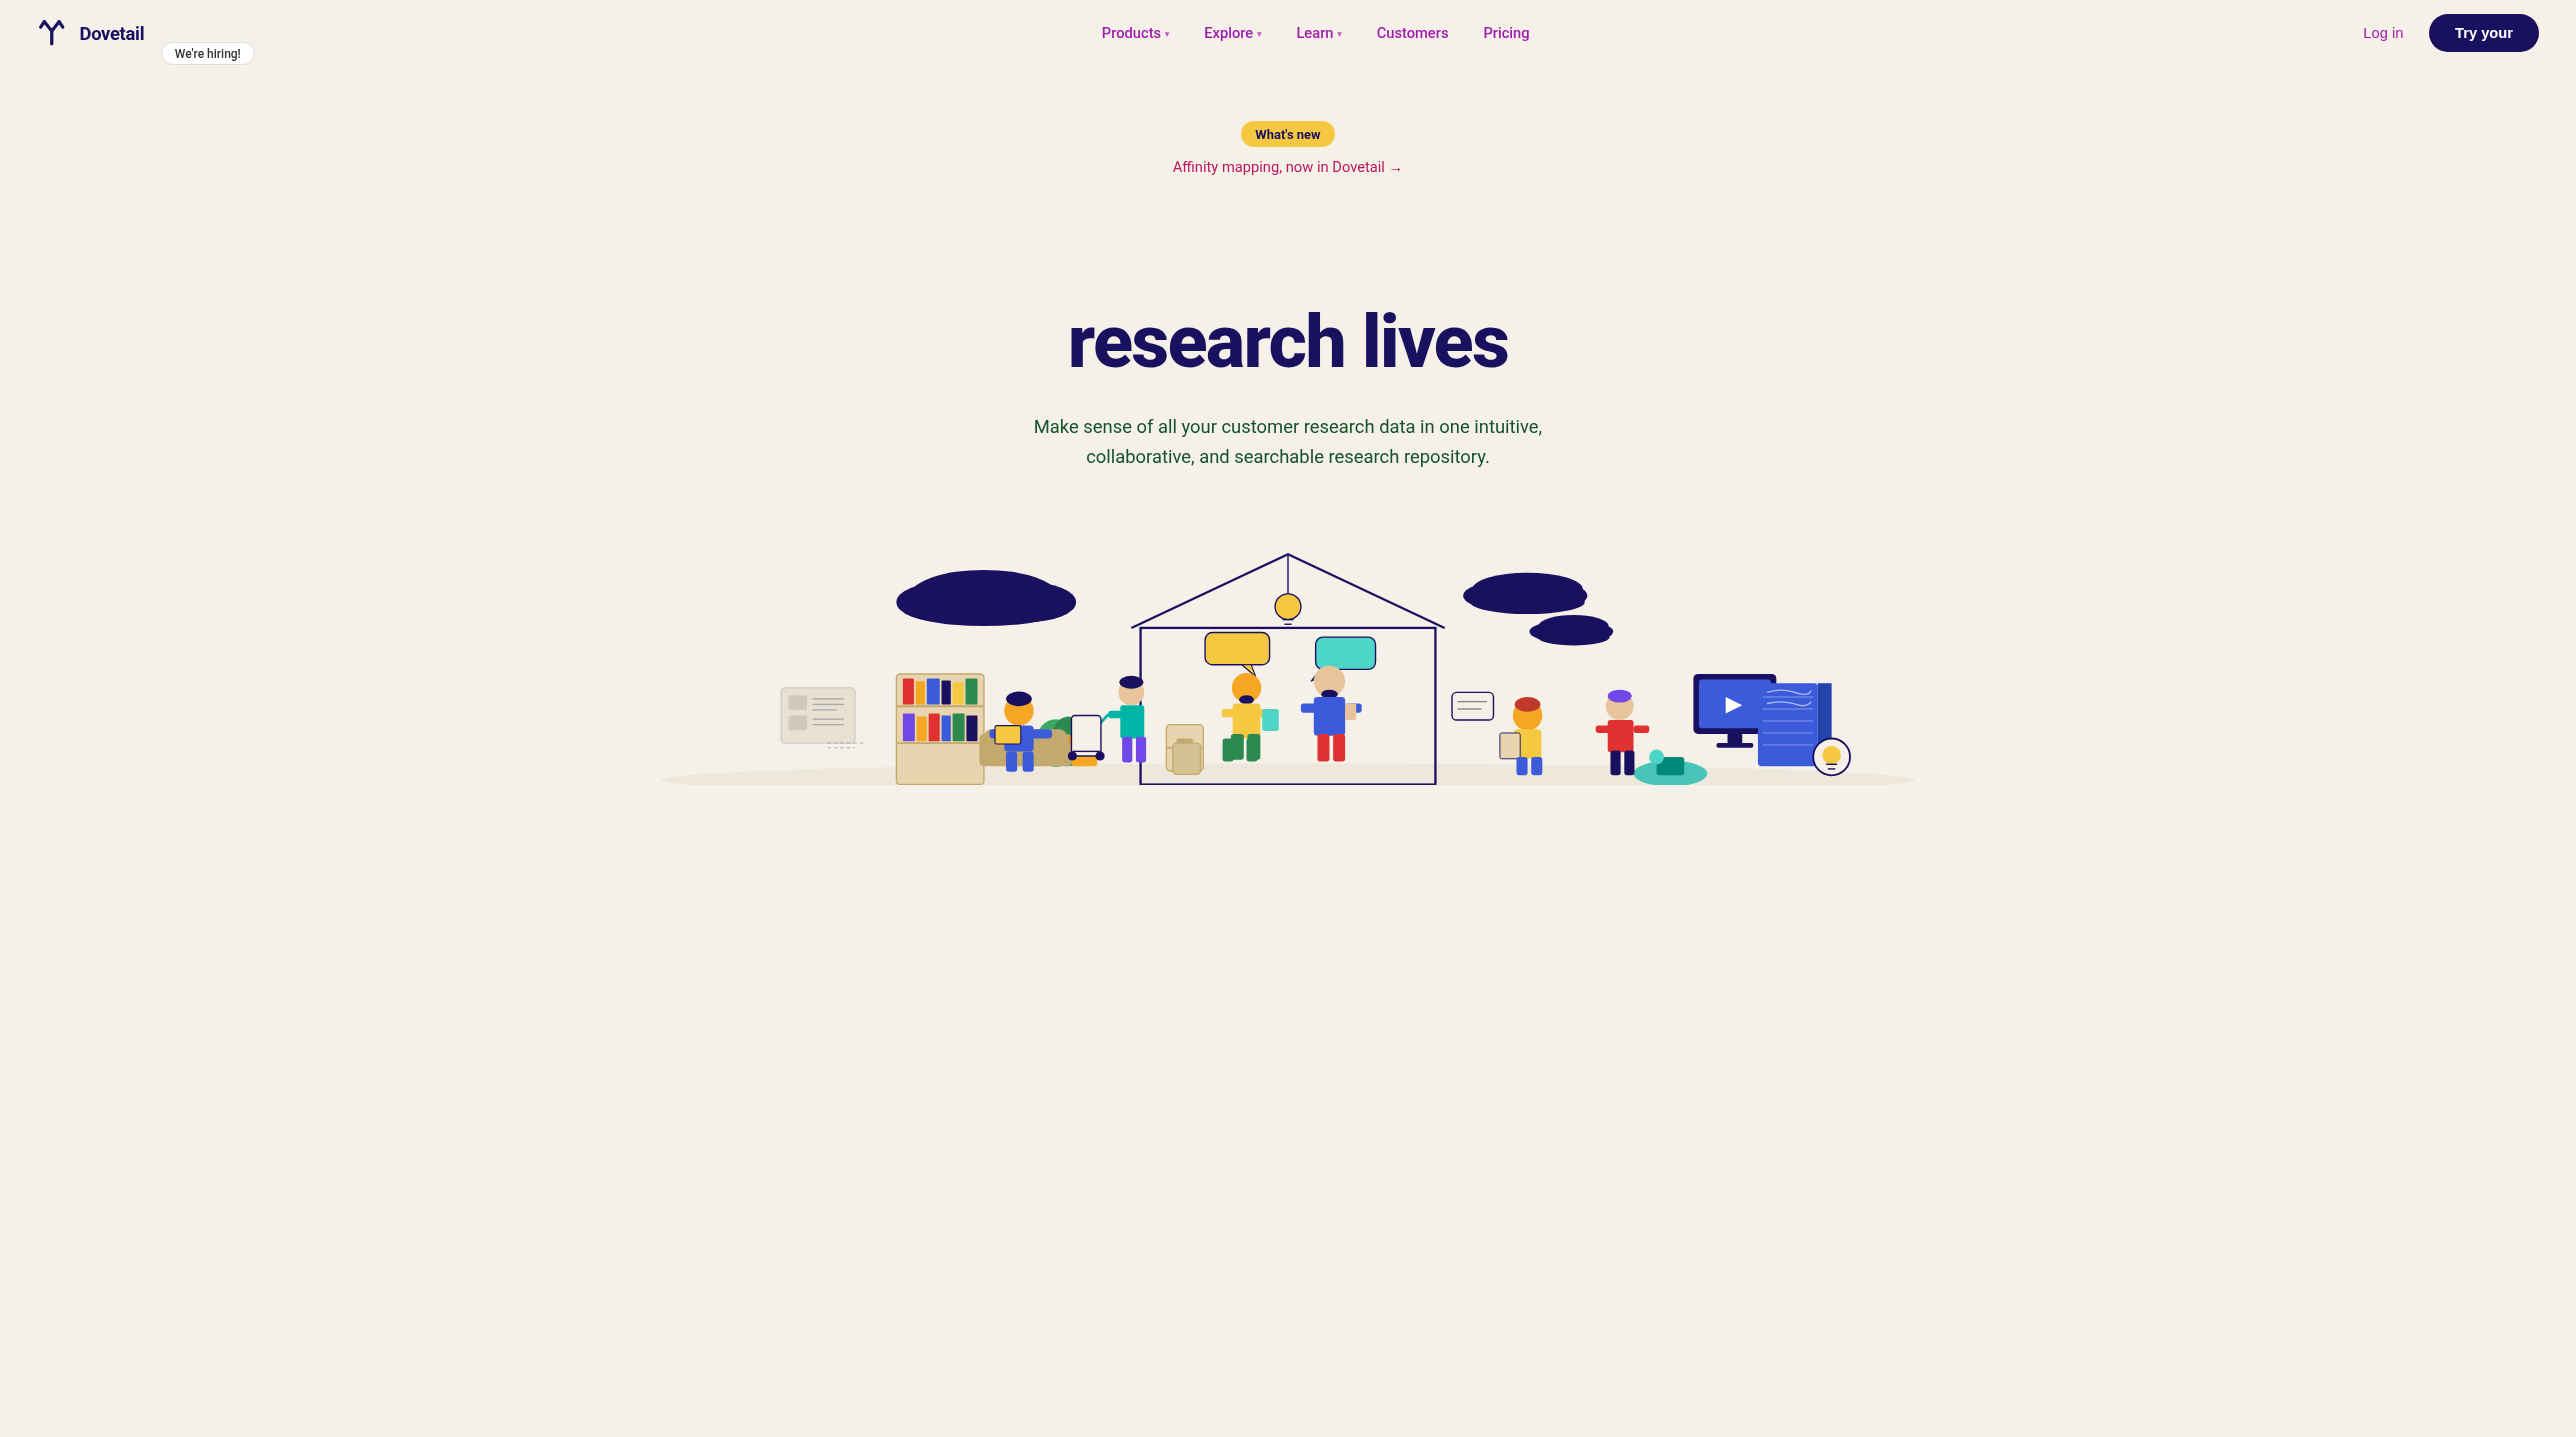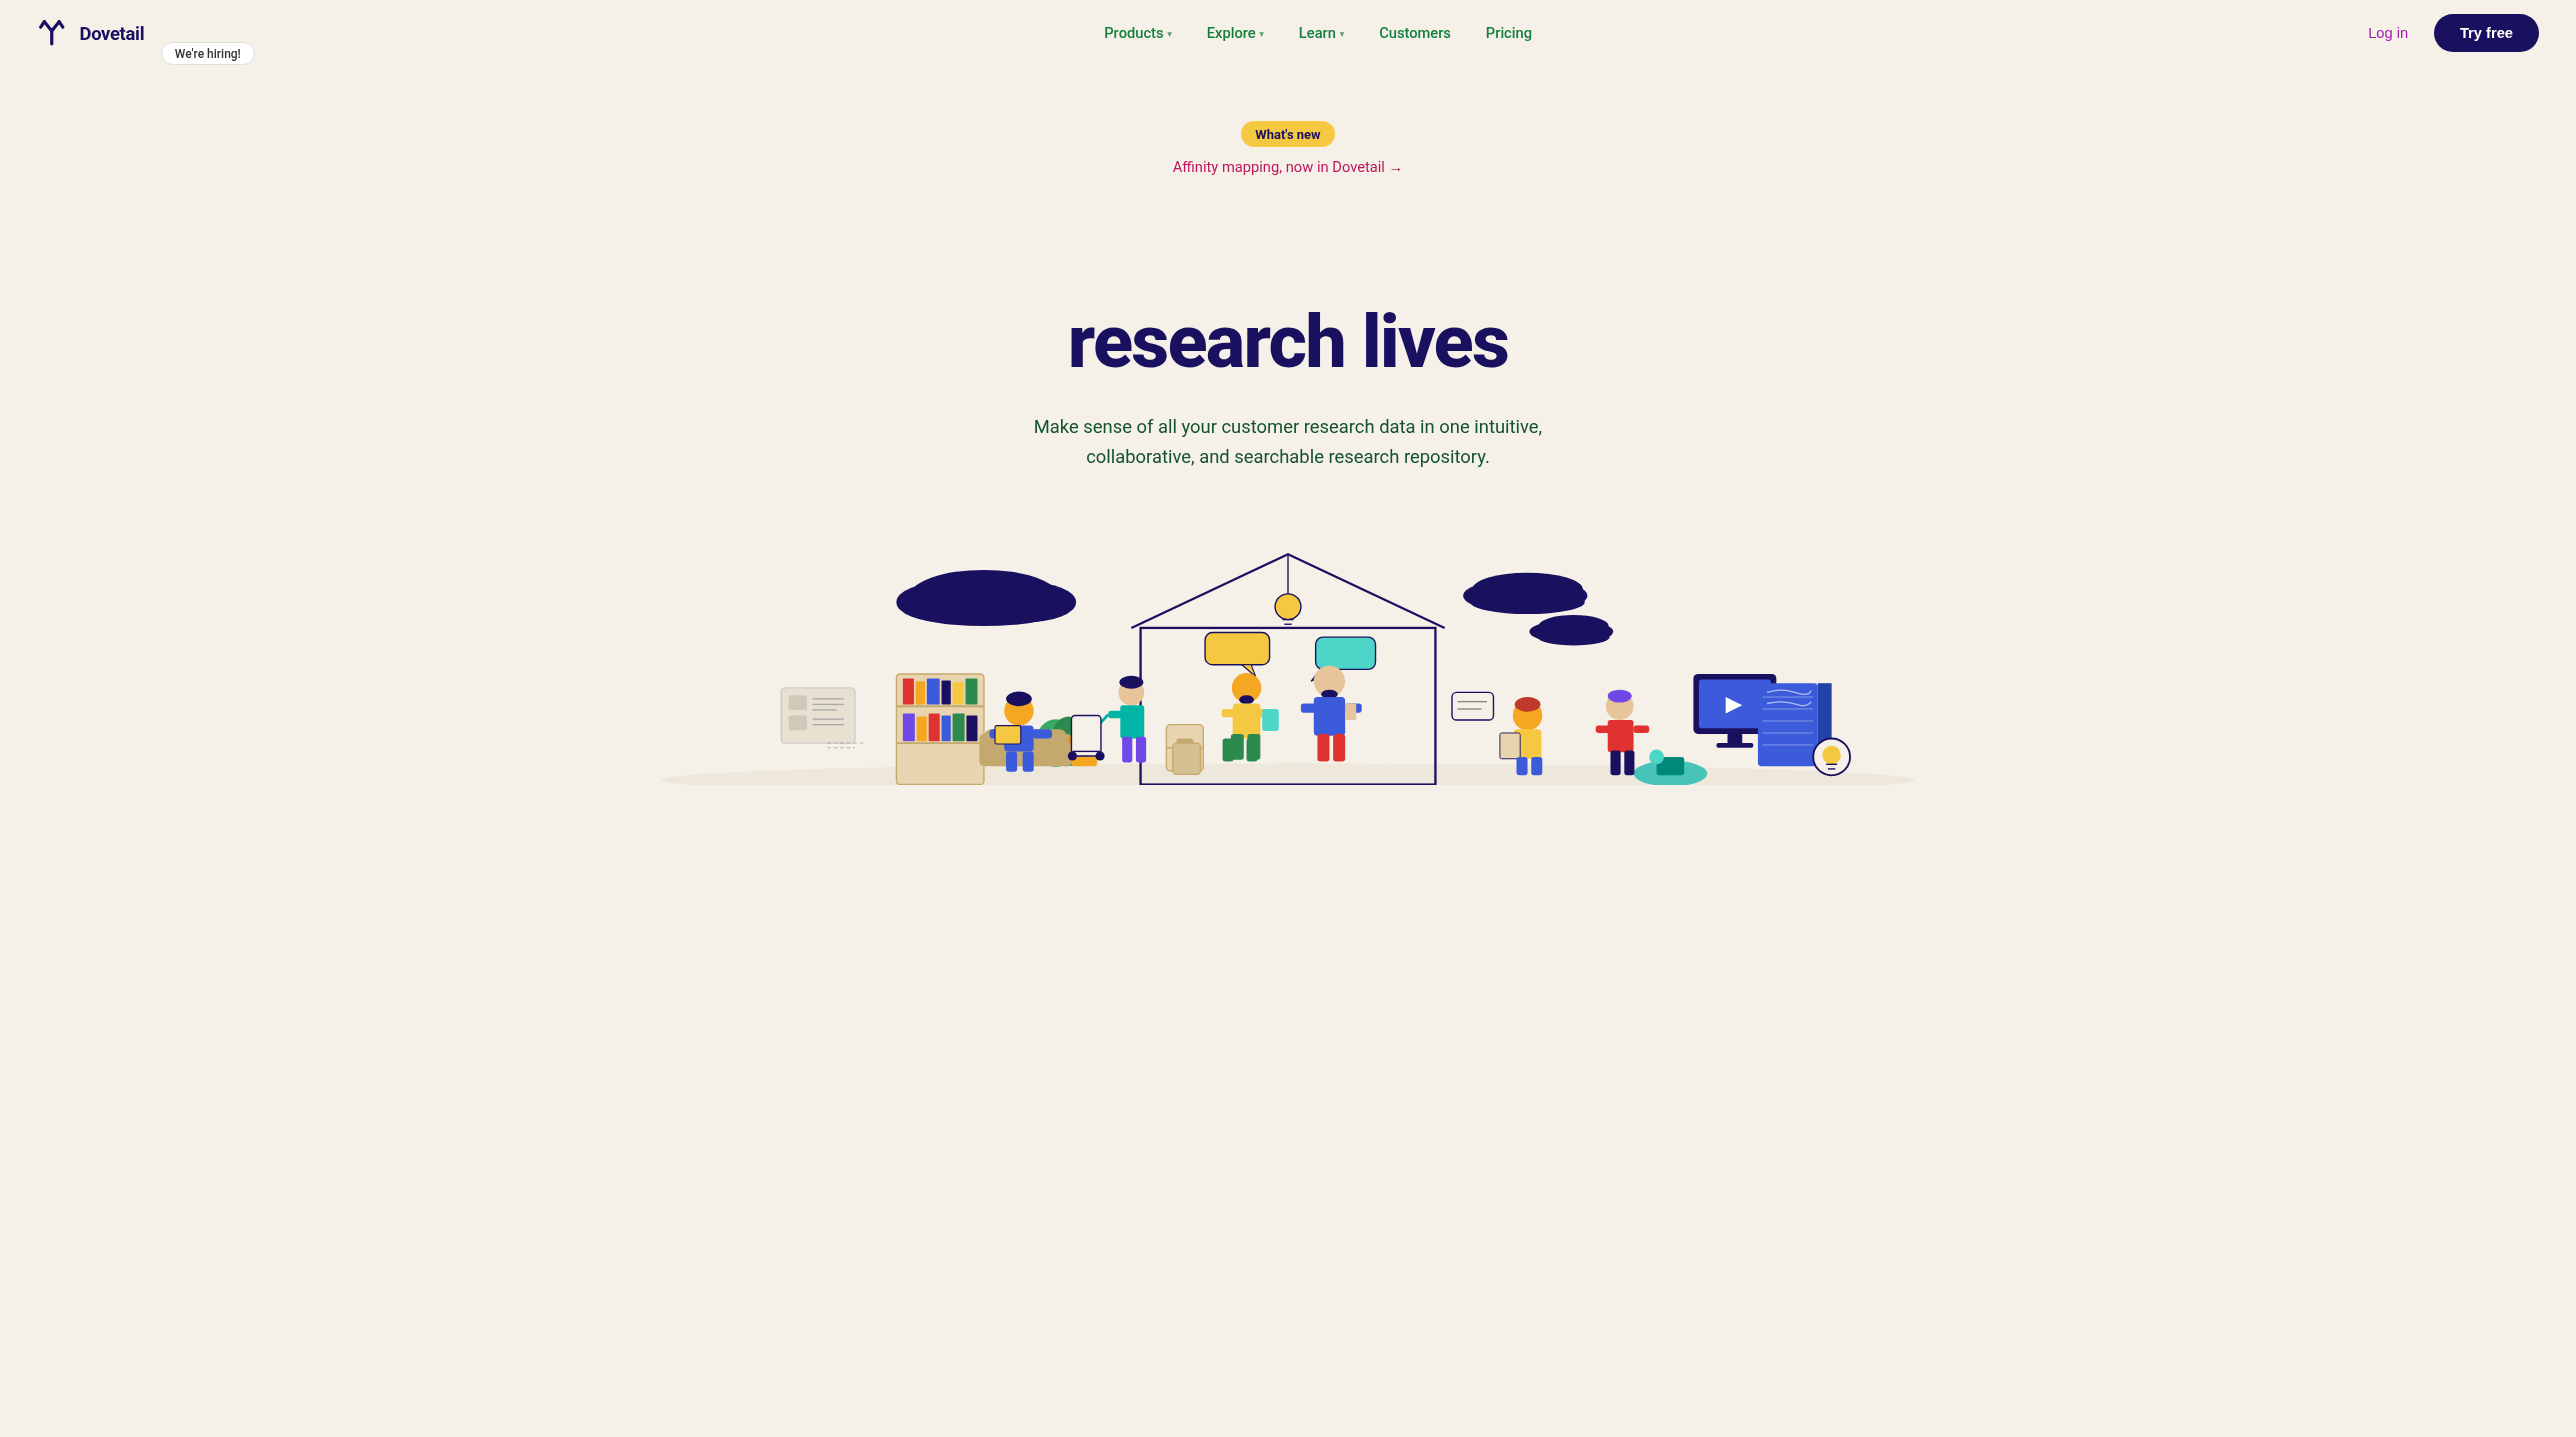--- a/index.html
+++ b/index.html
@@ -72,21 +72,21 @@
       justify-content: center;
     }
 
     .nav-item {
       display: flex;
       align-items: center;
       gap: 3.7px;
       padding: 7.4px 14.7px;
       font-size: 14.7px;
       font-weight: 500;
-      color: #15803d;
+      color: #a21caf;
       cursor: pointer;
       border-radius: 7.4px;
       white-space: nowrap;
     }
 
     .nav-chevron {
       font-size: 9.2px;
       opacity: 0.7;
     }
 
@@ -220,21 +220,21 @@
     <div class="nav-item">
       <span>Customers</span>
     </div>
     <div class="nav-item">
       <span>Pricing</span>
     </div>
   </div>
 
   <div class="navbar-actions">
     <button class="btn-login">Log in</button>
-    <button class="btn-try-free">Try free</button>
+    <button class="btn-try-free">Try your</button>
   </div>
 </nav>
 
 <section class="hero">
 
   <div class="whats-new-banner">
     <span class="whats-new-badge">What's new</span>
     <span class="whats-new-text">Affinity mapping, now in Dovetail →</span>
   </div>
 

